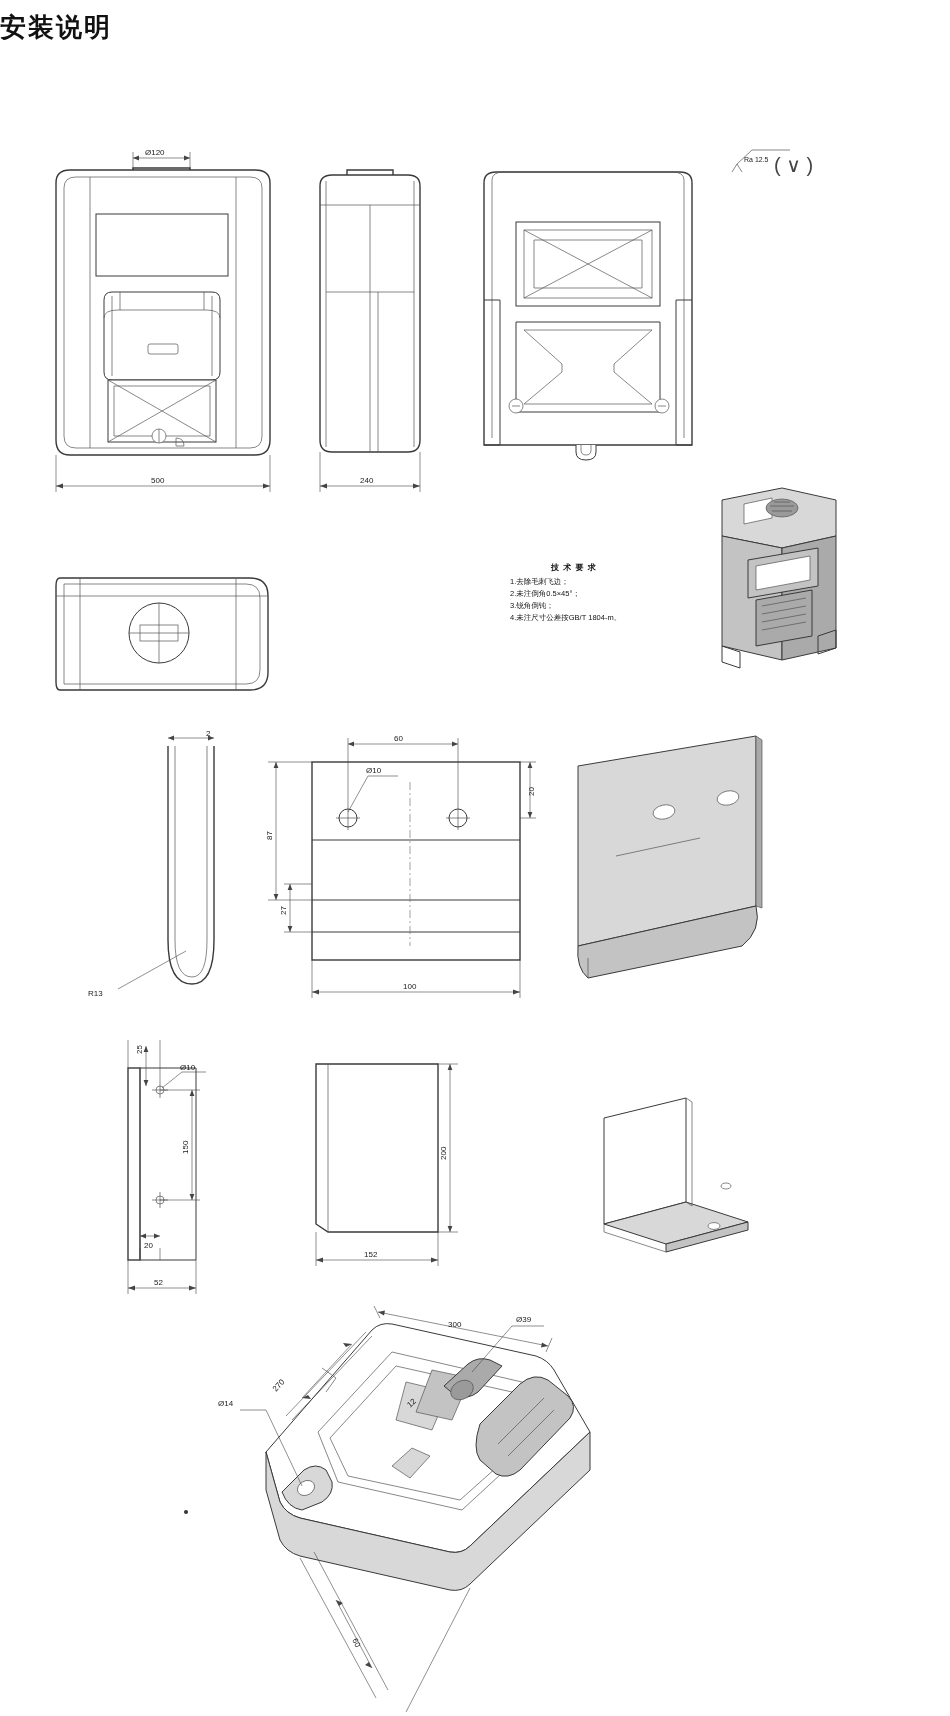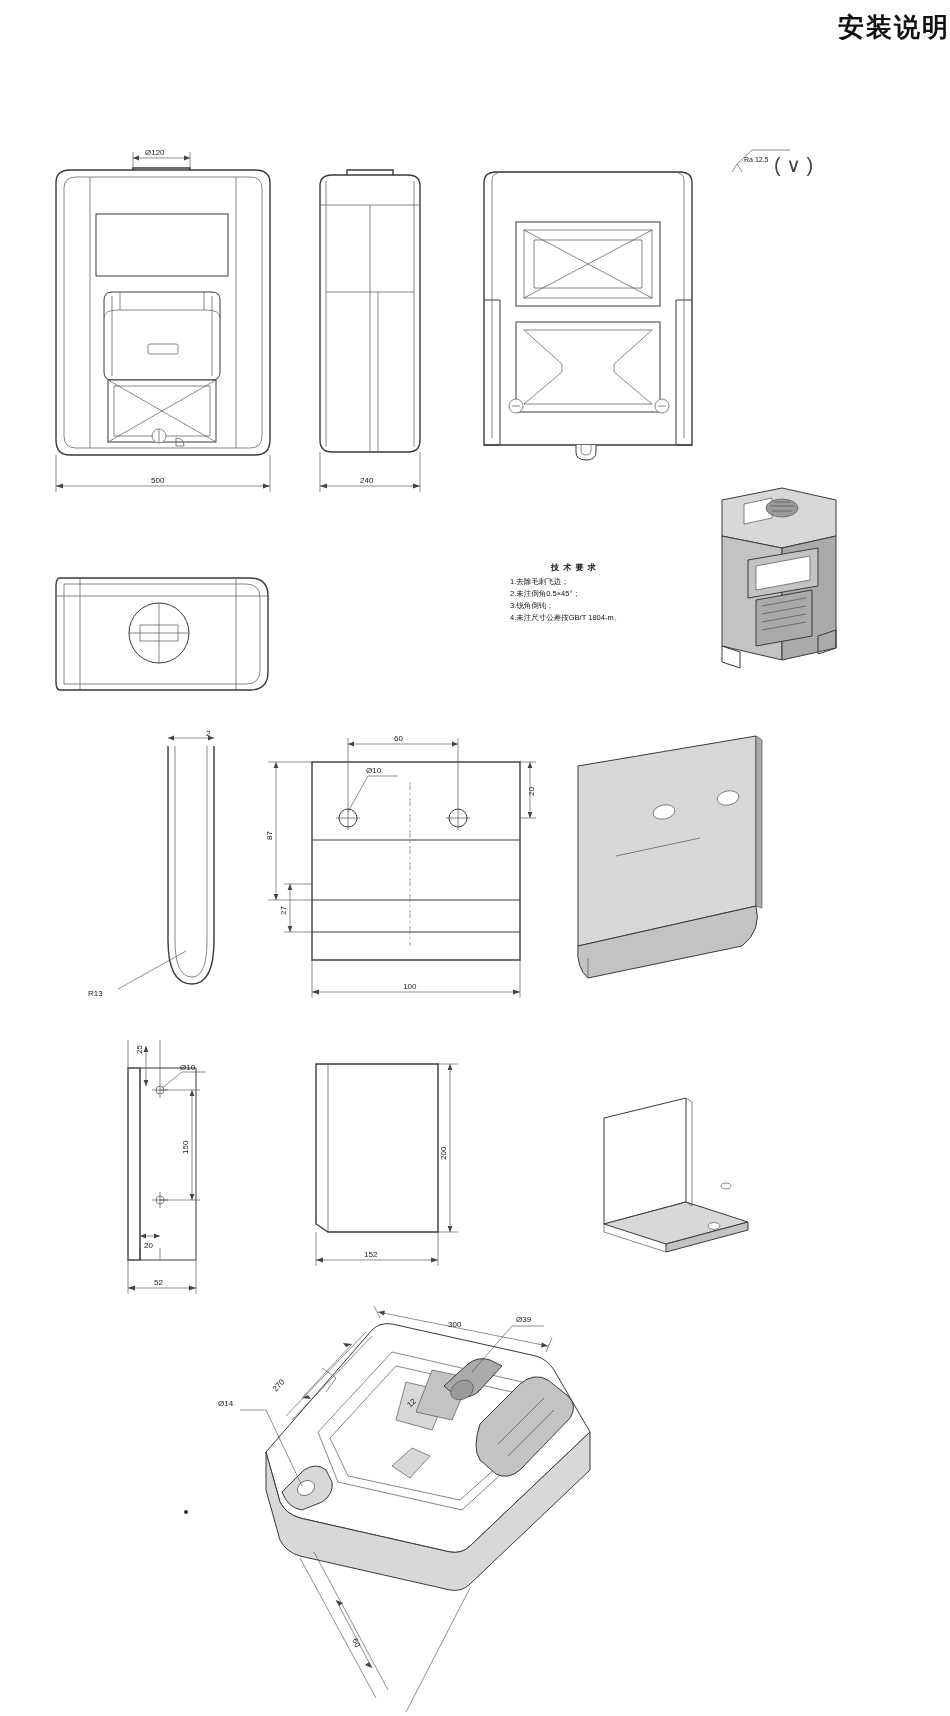--- a/index.html
+++ b/index.html
@@ -10,21 +10,21 @@
     font-family:"Liberation Sans", sans-serif;
     color:#1a1a1a;
     position:relative;
     overflow:hidden;
   }
   .page{position:relative;width:950px;height:1716px;}
 
   .title{
     position:absolute;
     top:10px;left:0;width:950px;
-    text-align:right;
+    text-align:left;
     font-size:26px;
     font-weight:700;
     letter-spacing:2px;
     color:#111;
   }
 
   svg.dw{position:absolute;left:0;top:0;width:950px;height:1716px;}
   .ln{stroke:#3a3a3a;stroke-width:1;fill:none;}
   .ln2{stroke:#3a3a3a;stroke-width:1.4;fill:none;}
   .thin{stroke:#555;stroke-width:0.7;fill:none;}

